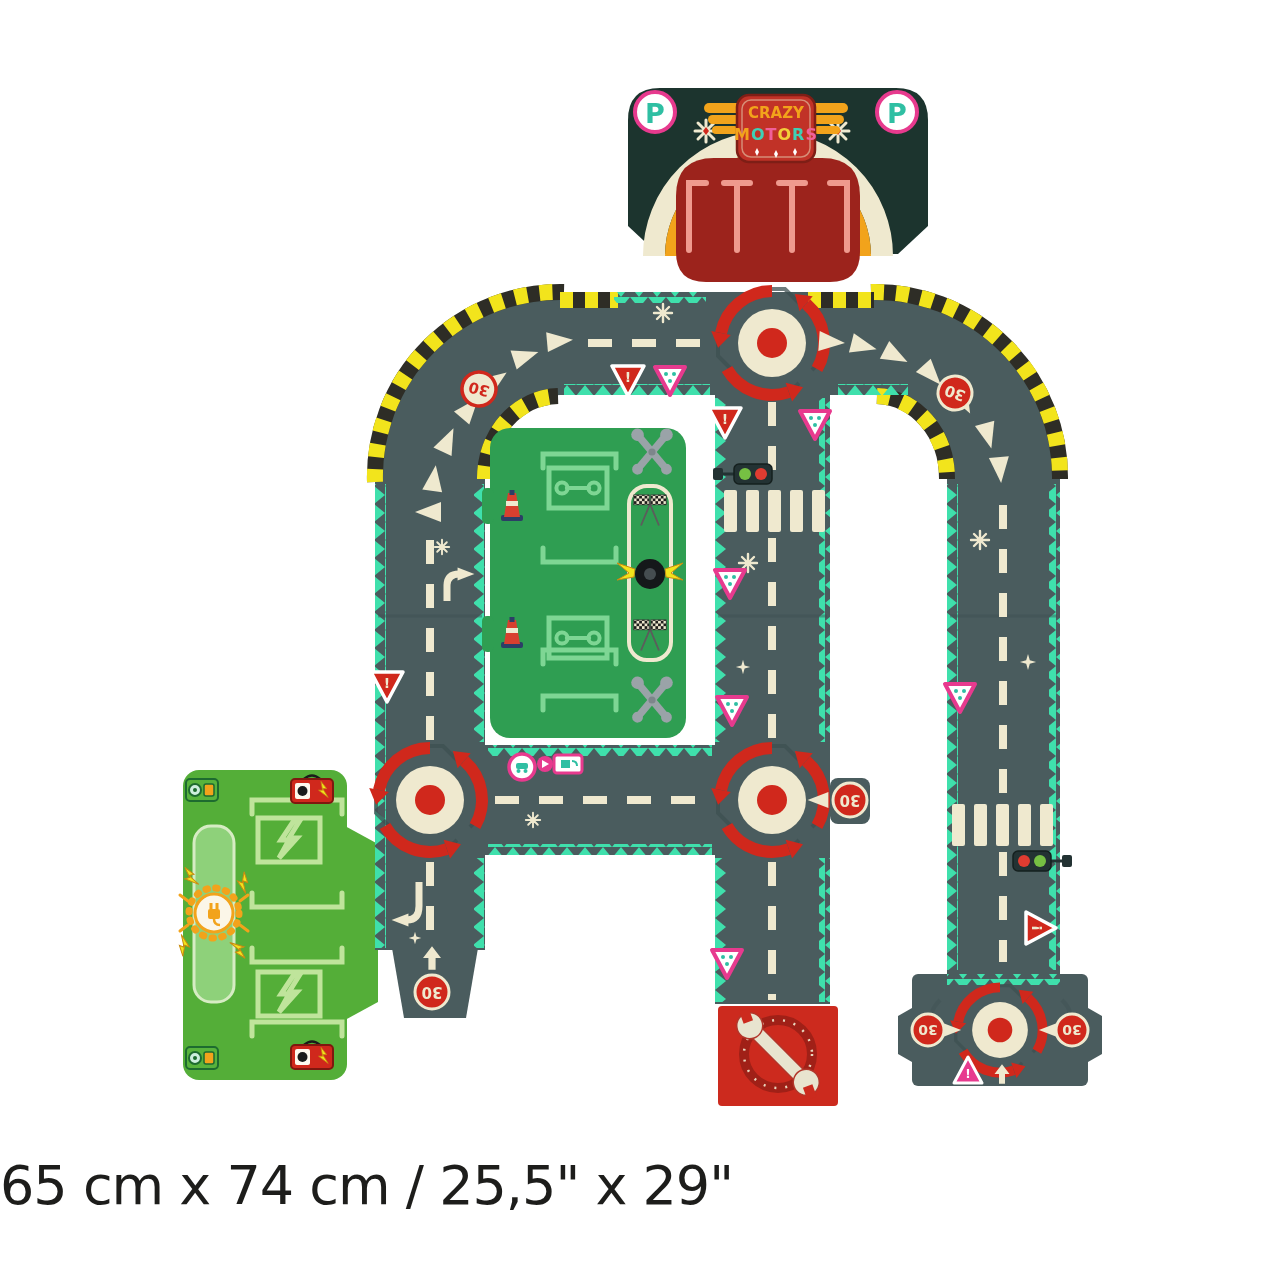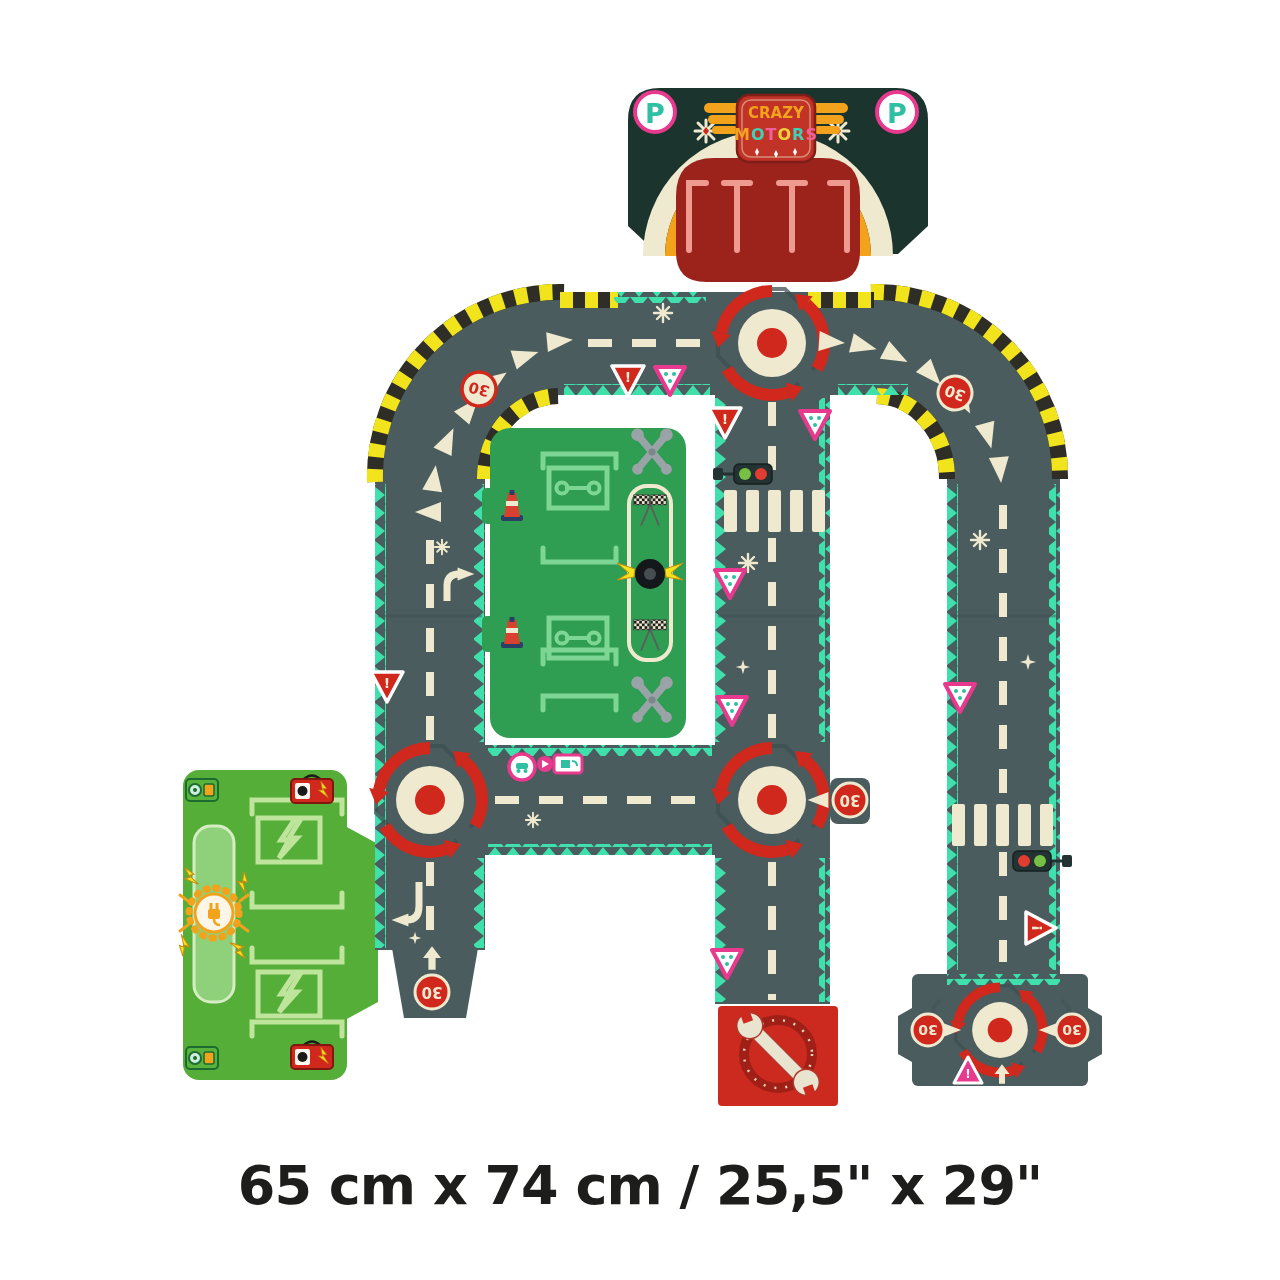--- a/index.html
+++ b/index.html
@@ -11,21 +11,21 @@
   .f-red{fill:var(--red)} .f-green{fill:var(--green)} .f-bgreen{fill:var(--bright-green)}
   .f-orange{fill:var(--orange)} .f-yellow{fill:var(--yellow)} .f-gray{fill:var(--tool-gray)}
   .dash{stroke:var(--cream);stroke-width:8;stroke-dasharray:24 20;fill:none}
   .hzd{stroke:var(--hazard-dark);stroke-width:16;fill:none}
   .hzy{stroke:var(--yellow);stroke-width:16;stroke-dasharray:13 12;fill:none}
   .seam-ch{stroke:var(--road-seam);stroke-width:4;fill:none;opacity:.75}
   .rbarm{stroke:var(--red);stroke-width:12;fill:none}
   .lg{stroke:var(--light-green);fill:none;stroke-width:5;stroke-linecap:round}
   .pg{stroke:var(--pale-green);fill:none;stroke-width:5;stroke-linecap:round}
   .salmon{stroke:var(--salmon);stroke-width:6;fill:none;stroke-linecap:round}
-  .footer{position:absolute;left:0;right:0;top:1154px;text-align:center;font-weight:bold;
+  .footer{position:absolute;left:0;right:0;top:1154px;font-weight:normal;
           font-size:54px;letter-spacing:-1px;color:var(--ink,#1d1d1b);}
 </style>
 </head>
 <body>
 
 <div class="stage">
 <svg width="1280" height="1280" viewBox="0 0 1280 1280">
   <defs>
     <pattern id="zzD" width="18" height="11" patternUnits="userSpaceOnUse">
           <polygon points="0,0 18,0 9,11" class="f-teal"></polygon>

